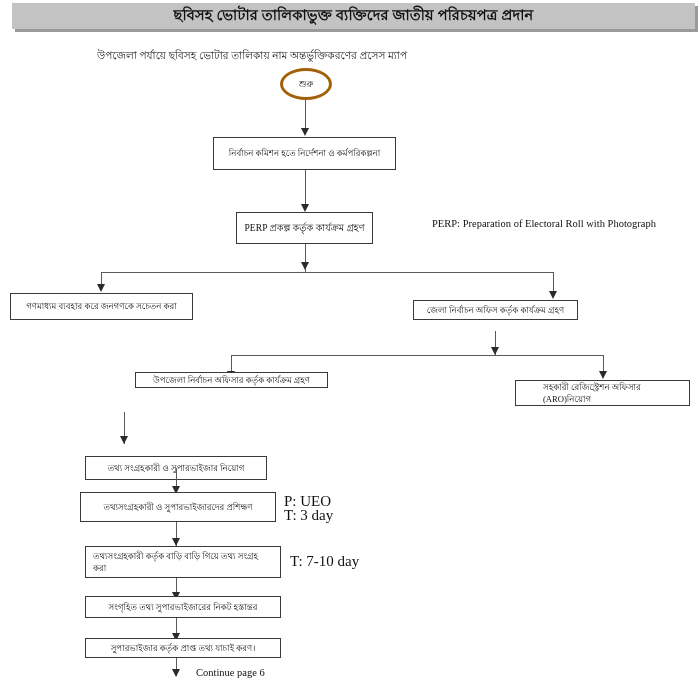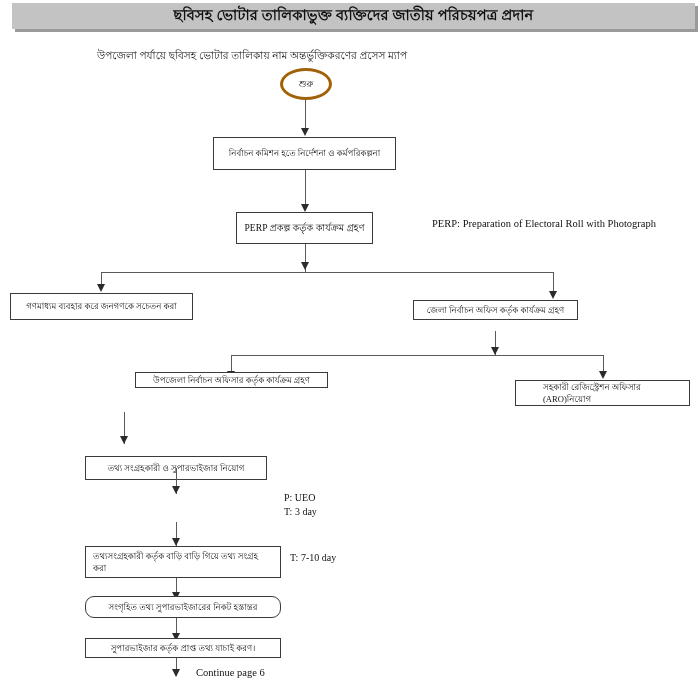--- a/index.html
+++ b/index.html
@@ -98,21 +98,21 @@
   }
 
   
   .annot {
     position: absolute;
     color: #111111;
     font-size: 10.5px;
     white-space: pre;
     line-height: 1.35;
   }
-  .annot.small { font-size: 10px; font-family: Liberation Serif, serif; }
+  .annot.small { font-size: 15px; font-family: Liberation Serif, serif; }
 </style>
 </head>
 <body>
 
 <div id="page">
 
   <div class="header-bar">
     <div class="header-title">ছবিসহ ভোটার তালিকাভুক্ত ব্যক্তিদের জাতীয় পরিচয়পত্র প্রদান</div>
   </div>
 
@@ -178,37 +178,40 @@
   <div class="hline" style="left:124px; top:412px; width:1px;"></div>
   <div class="arrow-down" style="left:120px; top:436px;"></div>
 
   <div class="node center" style="left:85px; top:444px; width:182px; height:24px;margin-top:12px;">
     <span>তথ্য সংগ্রহকারী ও সুপারভাইজার নিয়োগ</span>
   </div>
 
   <div class="vline" style="left:176px; top:468px; height:26px;"></div>
   <div class="arrow-down" style="left:172px; top:486px;"></div>
 
+  <div class="node center" style="left:80px; top:492px; width:196px; height:30px;">
+    <span>তথ্যসংগ্রহকারী ও সুপারভাইজারদের প্রশিক্ষণ</span>
+  </div>
 
   <div class="annot small" style="left:284px; top:491px;">P: UEO</div>
   <div class="annot small" style="left:284px; top:505px;">T: 3 day</div>
 
   <div class="vline" style="left:176px; top:522px; height:24px;"></div>
   <div class="arrow-down" style="left:172px; top:538px;"></div>
 
   <div class="node leftpad" style="left:85px; top:546px; width:196px; height:32px;">
     <span>তথ্যসংগ্রহকারী কর্তৃক বাড়ি বাড়ি গিয়ে তথ্য সংগ্রহ করা</span>
   </div>
 
   <div class="annot small" style="left:290px; top:551px;">T: 7-10 day</div>
 
   <div class="vline" style="left:176px; top:578px; height:22px;"></div>
   <div class="arrow-down" style="left:172px; top:592px;"></div>
 
-  <div class="node center" style="left:85px; top:596px; width:196px; height:22px;border-radius:9px;">
+  <div class="node center" style="left:85px; top:596px; width:196px; height:22px;">
     <span>সংগৃহিত তথ্য সুপারভাইজারের নিকট হস্তান্তর</span>
   </div>
 
   <div class="vline" style="left:176px; top:618px; height:22px;"></div>
   <div class="arrow-down" style="left:172px; top:633px;"></div>
 
   <div class="node center" style="left:85px; top:638px; width:196px; height:20px;">
     <span>সুপারভাইজার কর্তৃক প্রাপ্ত তথ্য যাচাই করণ।</span>
   </div>
 

